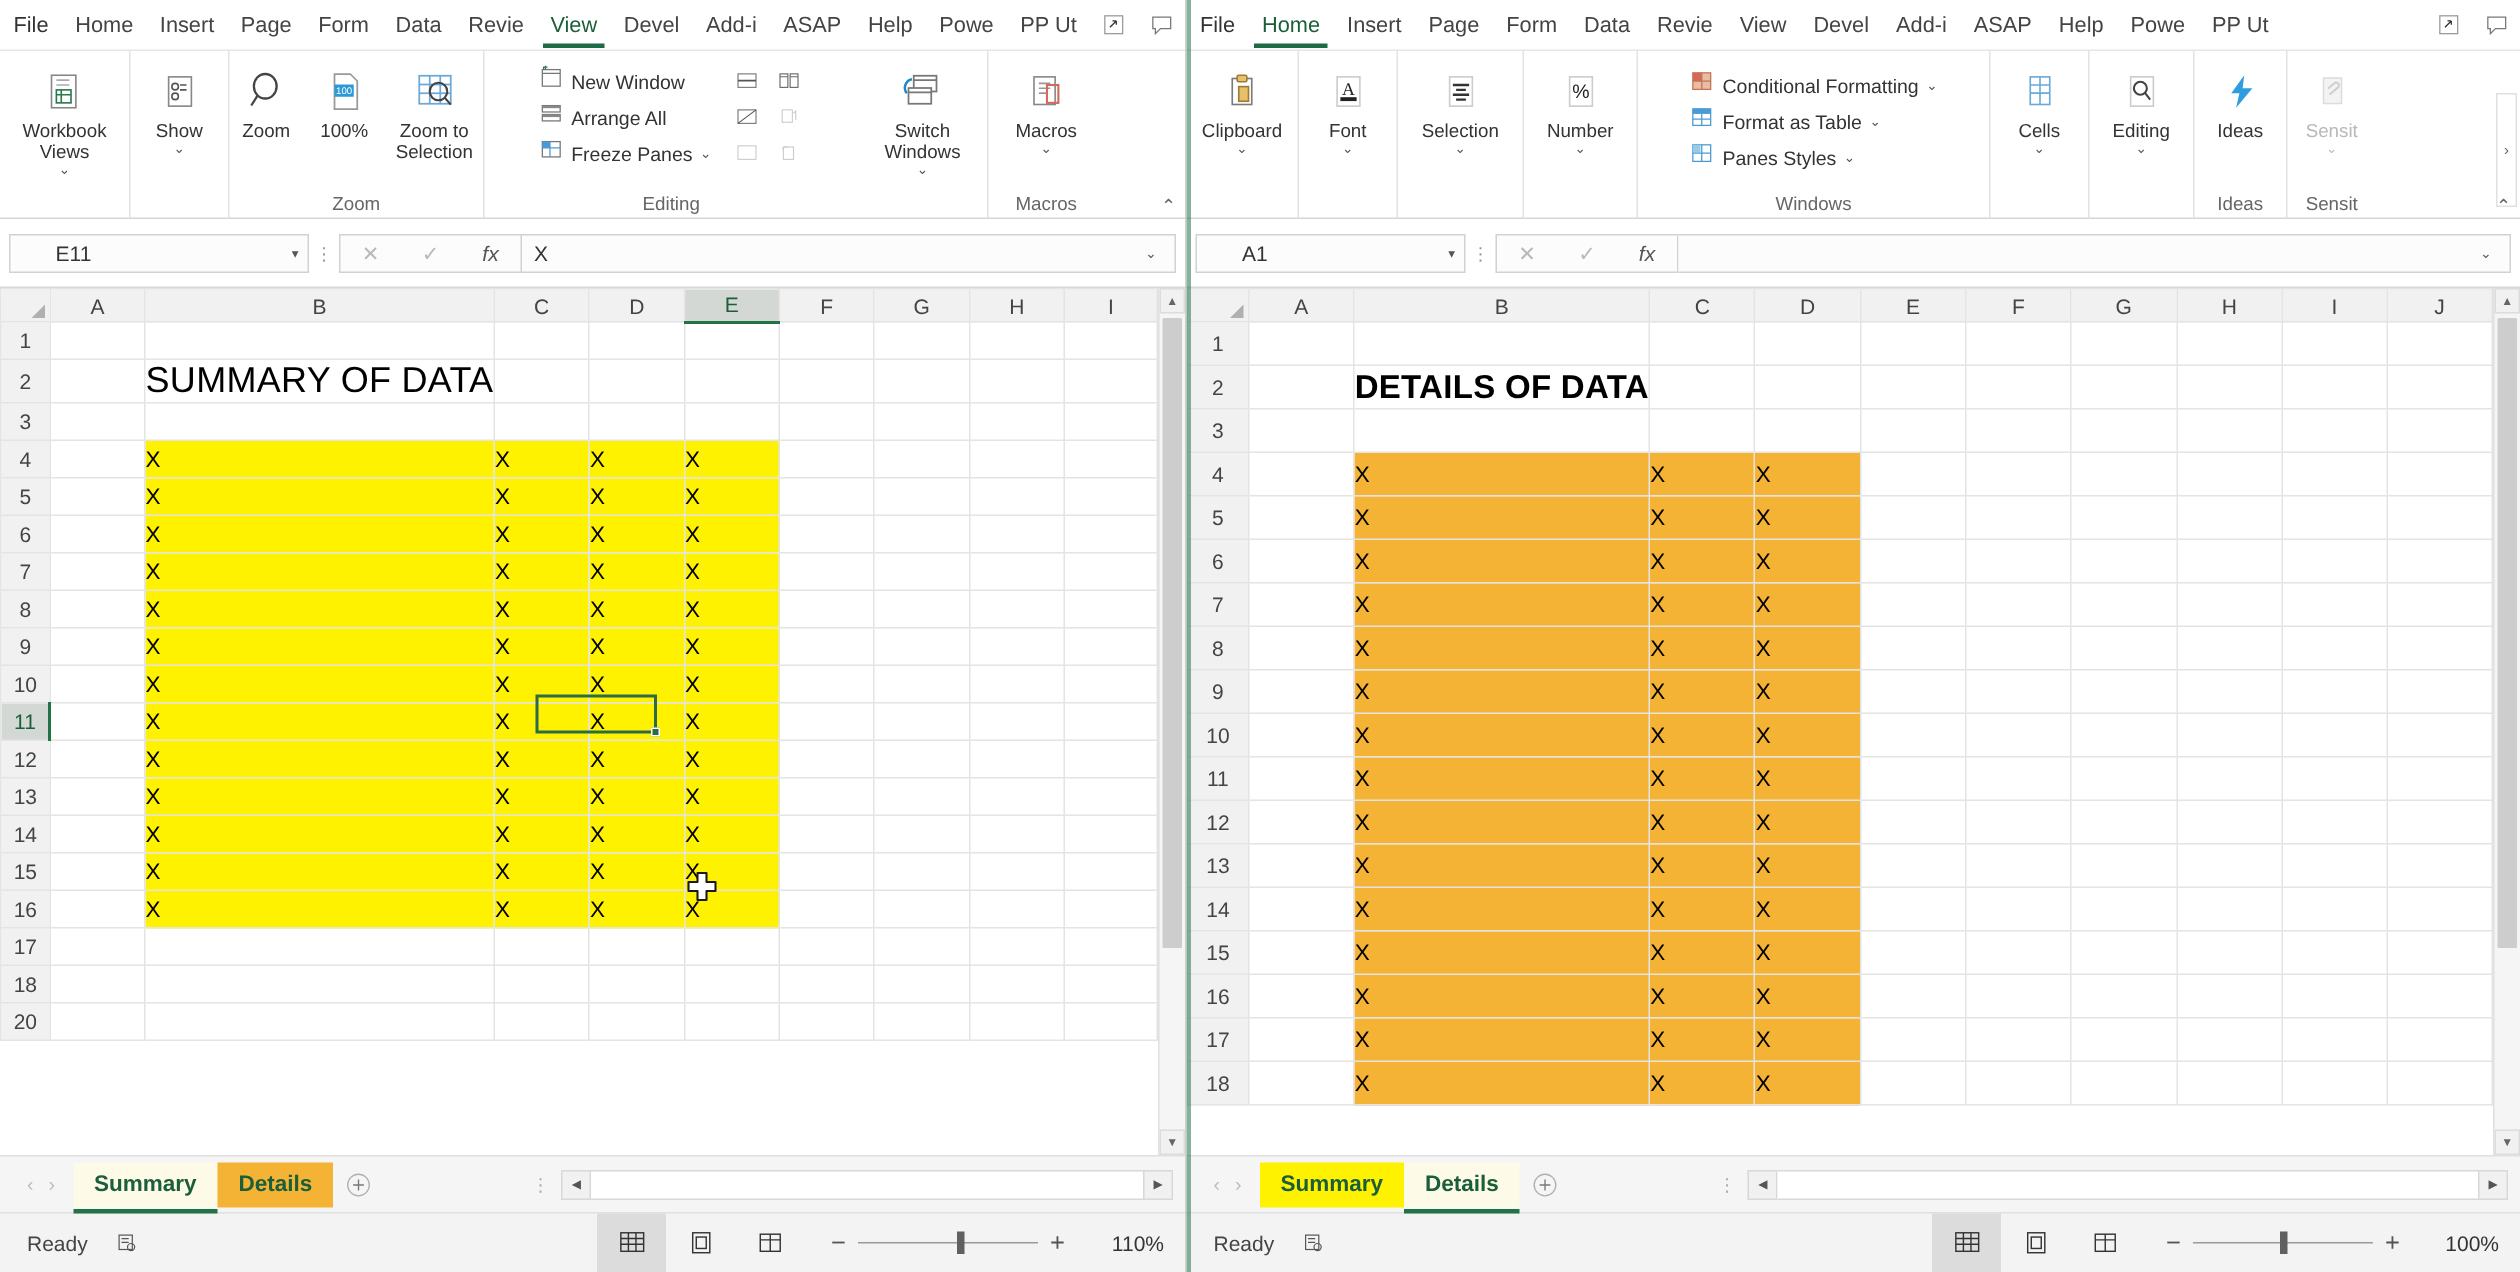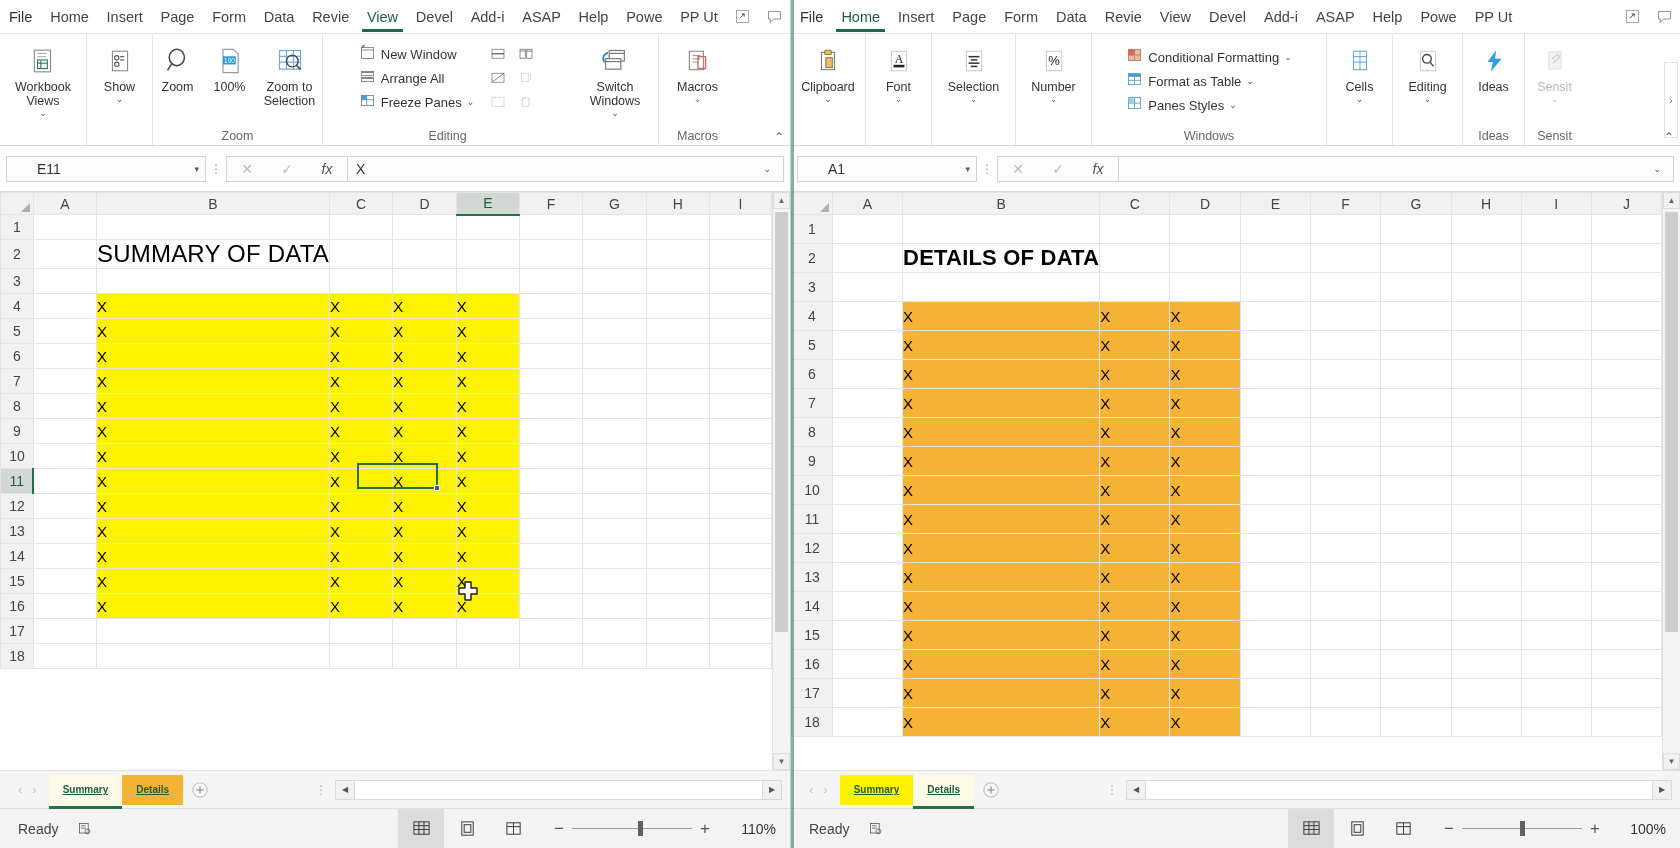--- a/index.html
+++ b/index.html
@@ -97,22 +97,22 @@
         display:flex; flex-direction:column; }
   .sbtn{ height:17px; background:#f1f1f1; border:1px solid #dcdcdc; display:flex;
          align-items:center; justify-content:center; font-size:8px; color:#666;}
   .vthumb{ position:absolute; left:2px; right:2px; background:#cdcdcd; border-radius:1px;}
   .vtrack{ flex:1; }
 
   
   .tabrow{ height:38px; background:#f5f5f5; display:flex; align-items:center; gap:0;
            border-top:1px solid #e0e0e0; padding-left:6px; }
   .navbtns{ display:flex; gap:10px; padding:0 12px; color:#bdbdbd; font-size:13px;}
-  .sheettab{ height:30px; display:flex; align-items:center; padding:0 14px; font-size:10px;
-             position:relative;text-decoration:underline; }
+  .sheettab{ height:30px; display:flex; align-items:center; padding:0 14px; font-size:15px;
+             position:relative; }
   .sheettab.activeS{ background:#fdfbe8; color:#1b5e3a; font-weight:bold; }
   .sheettab.activeS::after{ content:""; position:absolute; left:0; right:0; bottom:-4px; height:3px;
              background:#217346; }
   .sheettab.yel{ background:#FFF200; color:#1b5e3a; font-weight:bold;}
   .sheettab.org{ background:#F5B335; color:#1b5e3a; font-weight:bold;}
   .addsheet{ width:34px; display:flex; align-items:center; justify-content:center; }
   .addsheet svg{width:18px;height:18px;}
   .tabdots{ color:#aaa; font-size:12px; padding:0 8px;}
   .hsb{ flex:1; height:22px; display:flex; align-items:center; }
   .hleft,.hright{ width:20px; height:20px; border:1px solid #d8d8d8; background:#f1f1f1;
@@ -622,20 +622,32 @@
                 <td class="cell"></td>
                 <td class="cell"></td>
                 <td class="cell"></td>
                 <td class="cell"></td>
                 <td class="cell"></td>
                 <td class="cell"></td>
                 <td class="cell"></td>
                 <td class="cell"></td>
                 <td class="cell"></td>
               </tr>
+              <tr style="height: 25px;">
+                <th class="rowh">20</th>
+                <td class="cell"></td>
+                <td class="cell"></td>
+                <td class="cell"></td>
+                <td class="cell"></td>
+                <td class="cell"></td>
+                <td class="cell"></td>
+                <td class="cell"></td>
+                <td class="cell"></td>
+                <td class="cell"></td>
+              </tr>
             </tbody>
           </table>
           <div class="selbox" style="left: 357px; top: 271px; width: 81px; height: 26px;">
             <span class="handle"></span>
           </div>
         </div>
       <div class="vsb">
         <div class="sbtn">▲</div>
         <div class="vtrack"></div>
         <div class="sbtn">▼</div>

